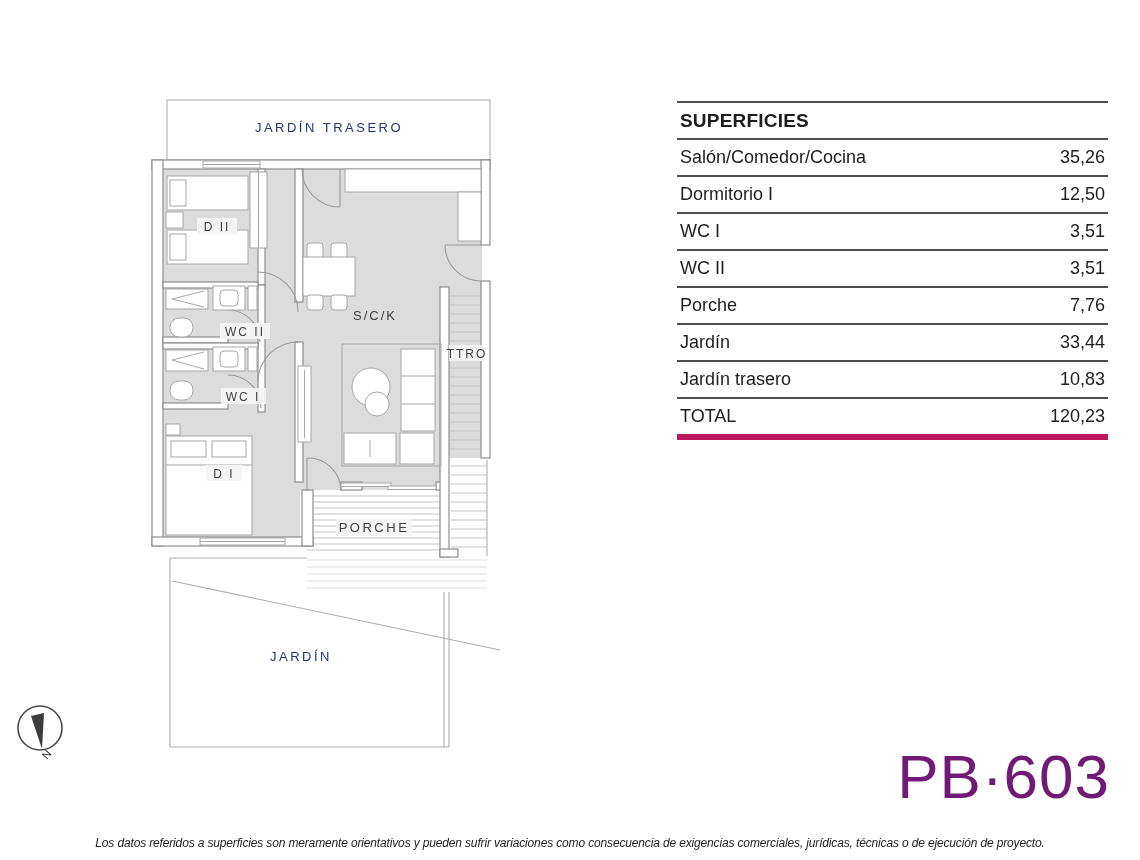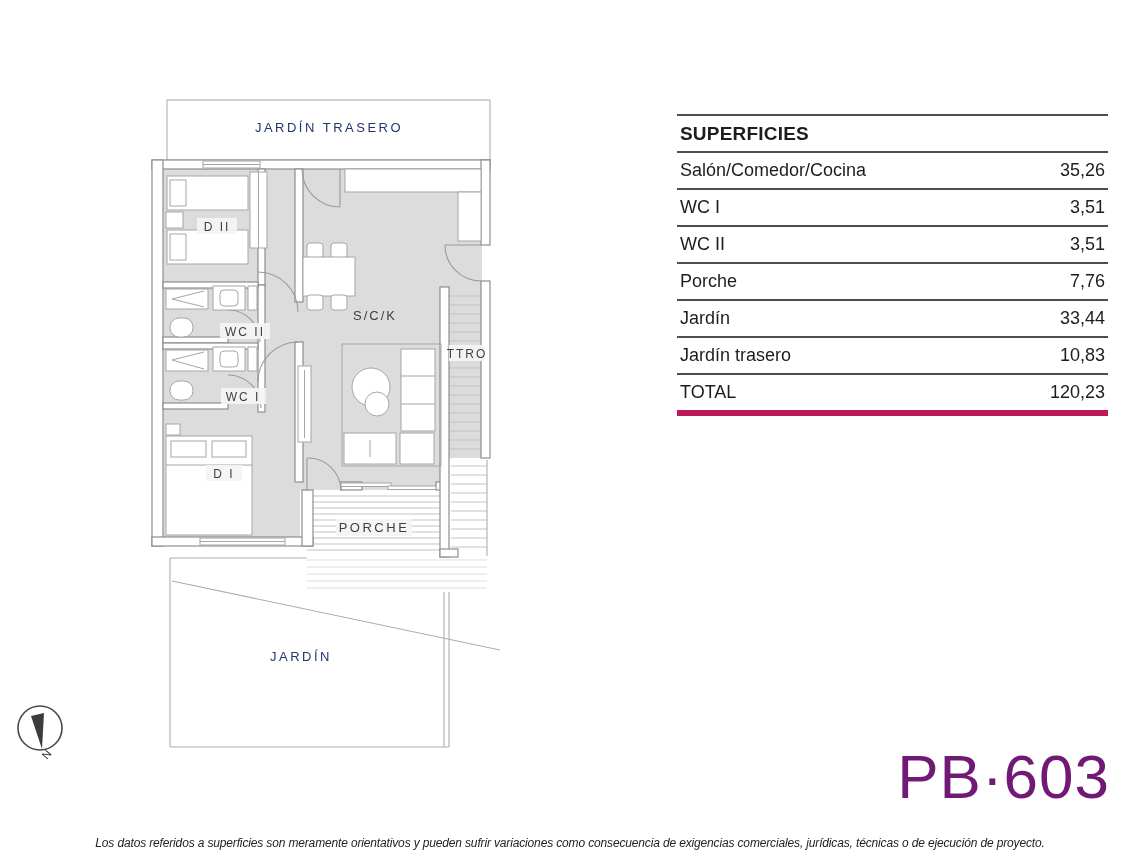--- a/index.html
+++ b/index.html
@@ -4,21 +4,20 @@
 <style>
   html,body{margin:0;padding:0;background:#ffffff;}
   #canvas{
     position:relative;width:1140px;height:860px;background:#ffffff;overflow:hidden;
     font-family:"Liberation Sans", sans-serif;
   }
   
   #surfaces{
     position:absolute;left:677px;top:101px;width:431px;
     color:#1d1d1d;
-    margin-top:13px;
   }
   .trow{
     display:flex;justify-content:space-between;align-items:center;
     height:35px;border-top:2px solid #4e4e4e;
     font-size:18px;padding:0 3px;
   }
   .trow.header{font-size:19px;font-weight:600;letter-spacing:0.2px;}
   .trow.total{font-weight:400;border-bottom:6px solid #be185d;}
   .trow .val{text-align:right;}
   
@@ -264,20 +263,24 @@
 
   <div id="surfaces">
     <div class="trow header">
       <span>SUPERFICIES</span>
     </div>
     <div class="trow">
       <span>Salón/Comedor/Cocina</span>
       <span class="val">35,26</span>
     </div>
     <div class="trow">
+      <span>Dormitorio I</span>
+      <span class="val">12,50</span>
+    </div>
+    <div class="trow">
       <span>WC I</span>
       <span class="val">3,51</span>
     </div>
     <div class="trow">
       <span>WC II</span>
       <span class="val">3,51</span>
     </div>
     <div class="trow">
       <span>Porche</span>
       <span class="val">7,76</span>

